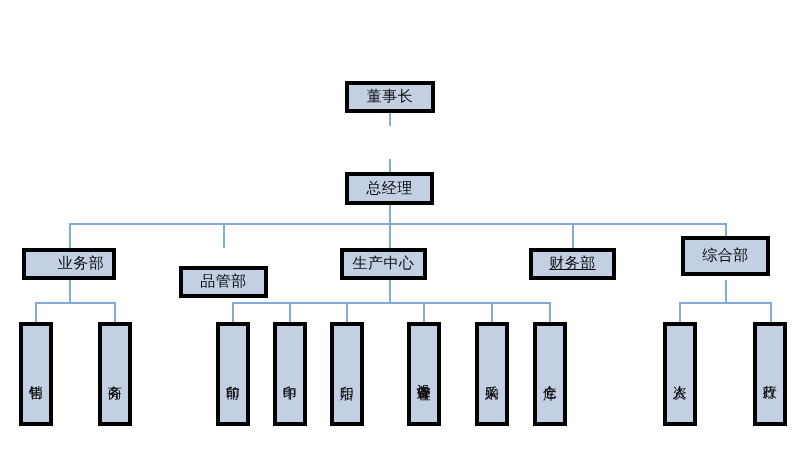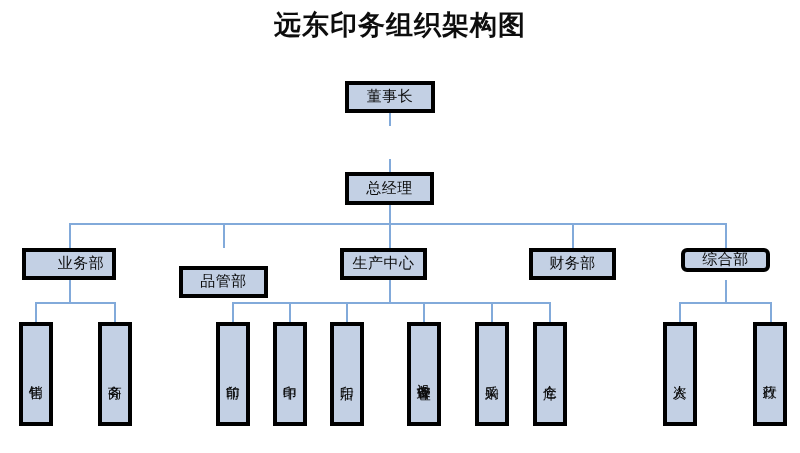--- a/index.html
+++ b/index.html
@@ -64,42 +64,41 @@
     background: #82aada;
   }
   .conn.v { width: 2px; }
   .conn.h { height: 2px; }
 </style>
 </head>
 <body>
 
 <div id="chart-root">
 
-  <div id="chart-title">远东印务组织架构图</div>
 
   <div class="conn v" style="left:389px; top:113px; height:13px;"></div>
   <div class="conn v" style="left:389px; top:159px; height:13px;"></div>
   <div class="conn v" style="left:389px; top:205px; height:19px;"></div>
 
   <div class="conn h" style="left:69px; top:223px; width:657px;"></div>
 
   <div class="conn v" style="left:69px; top:223px; height:25px;"></div>
   <div class="conn v" style="left:223px; top:223px; height:25px;"></div>
   <div class="conn v" style="left:389px; top:223px; height:25px;"></div>
   <div class="conn v" style="left:572px; top:223px; height:25px;"></div>
   <div class="conn v" style="left:725px; top:223px; height:25px;"></div>
 
   <div class="node horiz" style="left:345px; top:81px; width:90px; height:32px;">董事长</div>
   <div class="node horiz" style="left:345px; top:172px; width:89px; height:33px;">总经理</div>
 
   <div class="node horiz" style="left:22px; top:248px; width:94px; height:32px;padding-left:24px;">业务部</div>
   <div class="node horiz" style="left:179px; top:266px; width:89px; height:32px;">品管部</div>
   <div class="node horiz" style="left:340px; top:248px; width:87px; height:32px;">生产中心</div>
-  <div class="node horiz" style="left:529px; top:248px; width:87px; height:32px;">财务部</div>
-  <div class="node horiz" style="left:681px; top:248px; width:89px; height:24px;border-radius:6px;">综合部</div>
+  <div class="node horiz" style="left:529px; top:248px; width:87px; height:32px;text-decoration:underline;">财务部</div>
+  <div class="node horiz" style="left:681px; top:236px; width:89px; height:40px;">综合部</div>
 
   <div class="conn v" style="left:69px; top:280px; height:23px;"></div>
   <div class="conn h" style="left:35px; top:302px; width:80px;"></div>
   <div class="conn v" style="left:35px; top:302px; height:20px;"></div>
   <div class="conn v" style="left:114px; top:302px; height:20px;"></div>
 
   <div class="conn v" style="left:389px; top:280px; height:23px;"></div>
   <div class="conn h" style="left:232px; top:302px; width:318px;"></div>
   <div class="conn v" style="left:232px; top:302px; height:20px;"></div>
   <div class="conn v" style="left:289px; top:302px; height:20px;"></div>

